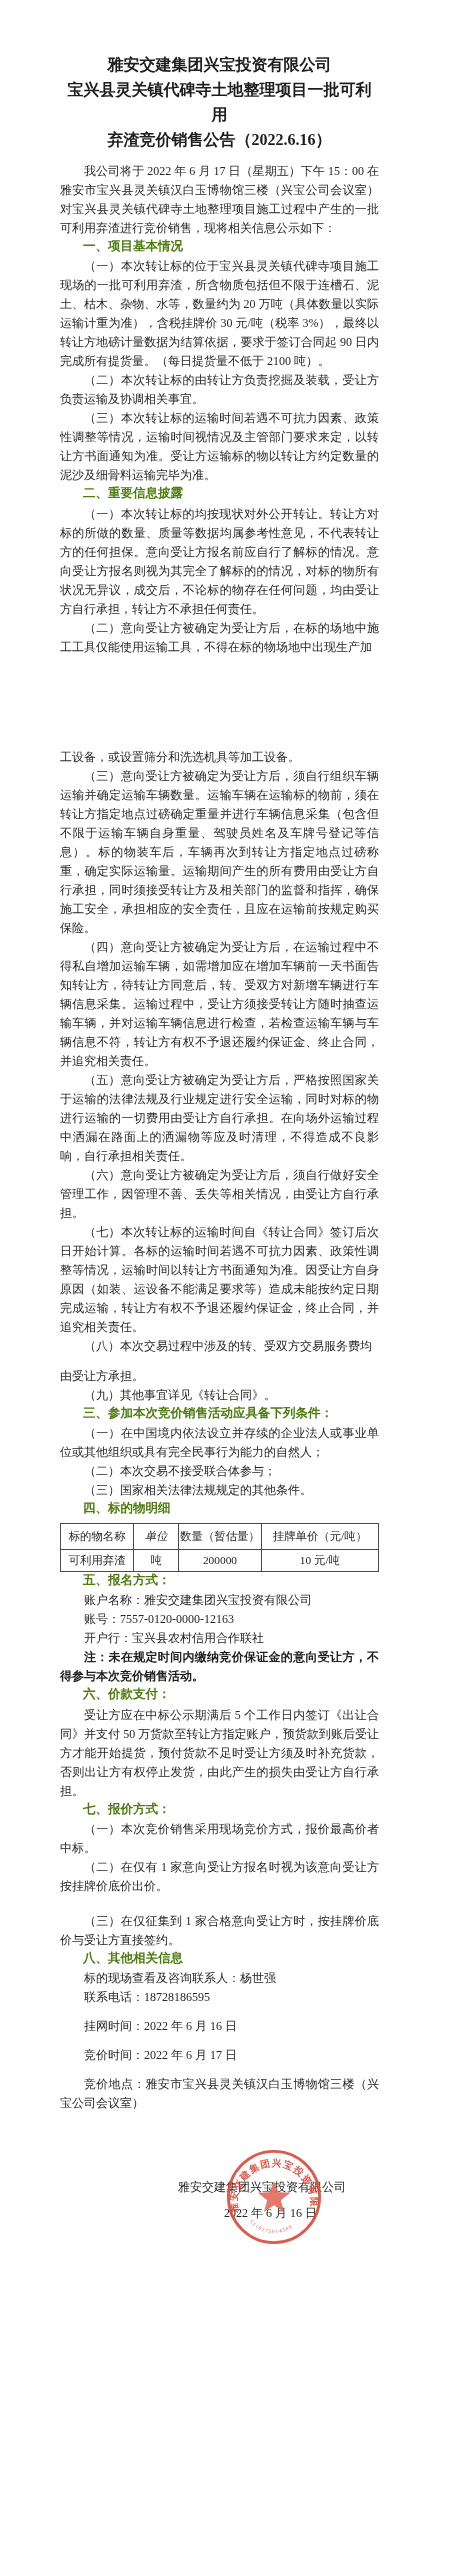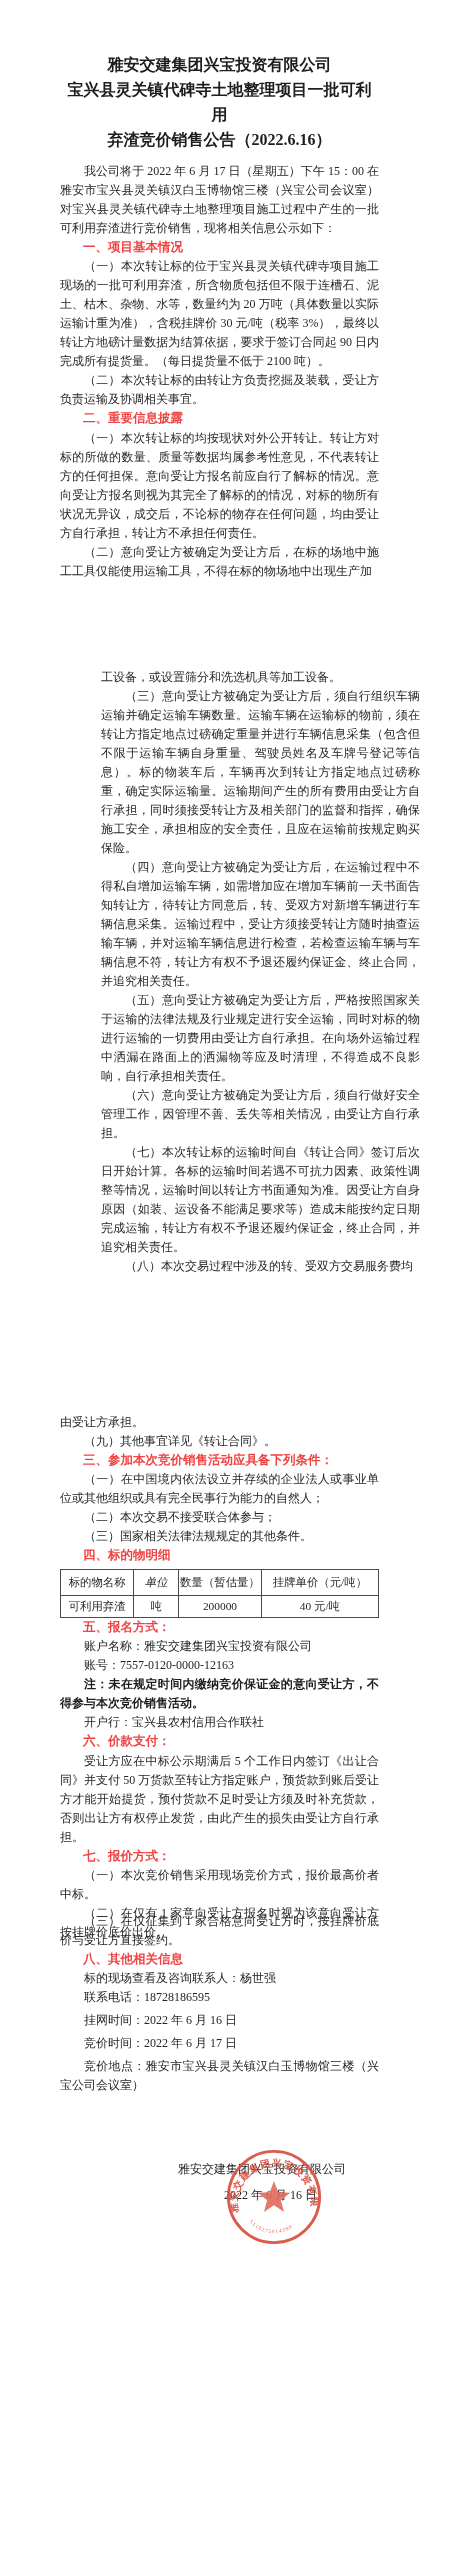--- a/index.html
+++ b/index.html
@@ -9,25 +9,25 @@
   }
   .page{position:absolute;left:60px;width:319px;}
   .title{
     text-align:center;font-weight:bold;font-size:16px;line-height:25px;
     color:#1d1d1d;margin:0;
   }
   .p{font-size:12px;line-height:19px;text-align:justify;text-indent:24px;margin:0;}
   .pc{font-size:12px;line-height:19px;text-align:justify;text-indent:0;margin:0;}
   .h{
     font-size:12.5px;line-height:19.4px;font-weight:bold;text-indent:23px;margin:0;
-    font-family:Liberation Sans, sans-serif;color:#ef4444;
+    font-family:Liberation Mono, monospace;color:#4d7c0f;
   }
   .kv{text-indent:24px;}
   .note{font-weight:bold;font-family:"Liberation Sans","DejaVu Sans",sans-serif;color:#1d1d1d;}
-  .sp{margin-top:4px;}
+  .sp{margin-top:10px;}
   .intro{margin-top:10px;}
   table.goods{
     width:100%;border-collapse:collapse;margin-top:3.4px;table-layout:fixed;
   }
   table.goods th,table.goods td{
     border:0.6px solid #4a4a4a;text-align:center;font-weight:normal;
     font-size:11.4px;padding:0;
   }
   table.goods th{height:25px;}
   table.goods td{height:20.5px;}
@@ -41,66 +41,67 @@
 
 <section class="page" style="top:52px;">
   <h1 class="title">雅安交建集团兴宝投资有限公司</h1>
   <h1 class="title">宝兴县灵关镇代碑寺土地整理项目一批可利用</h1>
   <h1 class="title">弃渣竞价销售公告（2022.6.16）</h1>
 
   <p class="p intro">我公司将于 2022 年 6 月 17 日（星期五）下午 15：00 在雅安市宝兴县灵关镇汉白玉博物馆三楼（兴宝公司会议室）对宝兴县灵关镇代碑寺土地整理项目施工过程中产生的一批可利用弃渣进行竞价销售，现将相关信息公示如下：</p>
   <p class="h">一、项目基本情况</p>
   <p class="p">（一）本次转让标的位于宝兴县灵关镇代碑寺项目施工现场的一批可利用弃渣，所含物质包括但不限于连槽石、泥土、枯木、杂物、水等，数量约为 20 万吨（具体数量以实际运输计重为准），含税挂牌价 30 元/吨（税率 3%），最终以转让方地磅计量数据为结算依据，要求于签订合同起 90 日内完成所有提货量。（每日提货量不低于 2100 吨）。</p>
   <p class="p">（二）本次转让标的由转让方负责挖掘及装载，受让方负责运输及协调相关事宜。</p>
+  <p class="p">（三）本次转让标的运输时间若遇不可抗力因素、政策性调整等情况，运输时间视情况及主管部门要求来定，以转让方书面通知为准。受让方运输标的物以转让方约定数量的泥沙及细骨料运输完毕为准。</p>
   <p class="h">二、重要信息披露</p>
   <p class="p">（一）本次转让标的均按现状对外公开转让。转让方对标的所做的数量、质量等数据均属参考性意见，不代表转让方的任何担保。意向受让方报名前应自行了解标的情况。意向受让方报名则视为其完全了解标的的情况，对标的物所有状况无异议，成交后，不论标的物存在任何问题，均由受让方自行承担，转让方不承担任何责任。</p>
   <p class="p">（二）意向受让方被确定为受让方后，在标的场地中施工工具仅能使用运输工具，不得在标的物场地中出现生产加</p>
 </section>
 
-<section class="page" style="top:668px;margin-left:41px;">
+<section class="page" style="top:748px;">
   <p class="pc">工设备，或设置筛分和洗选机具等加工设备。</p>
   <p class="p">（三）意向受让方被确定为受让方后，须自行组织车辆运输并确定运输车辆数量。运输车辆在运输标的物前，须在转让方指定地点过磅确定重量并进行车辆信息采集（包含但不限于运输车辆自身重量、驾驶员姓名及车牌号登记等信息）。标的物装车后，车辆再次到转让方指定地点过磅称重，确定实际运输量。运输期间产生的所有费用由受让方自行承担，同时须接受转让方及相关部门的监督和指挥，确保施工安全，承担相应的安全责任，且应在运输前按规定购买保险。</p>
   <p class="p">（四）意向受让方被确定为受让方后，在运输过程中不得私自增加运输车辆，如需增加应在增加车辆前一天书面告知转让方，待转让方同意后，转、受双方对新增车辆进行车辆信息采集。运输过程中，受让方须接受转让方随时抽查运输车辆，并对运输车辆信息进行检查，若检查运输车辆与车辆信息不符，转让方有权不予退还履约保证金、终止合同，并追究相关责任。</p>
   <p class="p">（五）意向受让方被确定为受让方后，严格按照国家关于运输的法律法规及行业规定进行安全运输，同时对标的物进行运输的一切费用由受让方自行承担。在向场外运输过程中洒漏在路面上的洒漏物等应及时清理，不得造成不良影响，自行承担相关责任。</p>
   <p class="p">（六）意向受让方被确定为受让方后，须自行做好安全管理工作，因管理不善、丢失等相关情况，由受让方自行承担。</p>
   <p class="p">（七）本次转让标的运输时间自《转让合同》签订后次日开始计算。各标的运输时间若遇不可抗力因素、政策性调整等情况，运输时间以转让方书面通知为准。因受让方自身原因（如装、运设备不能满足要求等）造成未能按约定日期完成运输，转让方有权不予退还履约保证金，终止合同，并追究相关责任。</p>
   <p class="p">（八）本次交易过程中涉及的转、受双方交易服务费均</p>
 </section>
 
-<section class="page" style="top:1413px;">
+<section class="page" style="top:1367px;">
   <p class="pc">由受让方承担。</p>
   <p class="p">（九）其他事宜详见《转让合同》。</p>
   <p class="h">三、参加本次竞价销售活动应具备下列条件：</p>
   <p class="p">（一）在中国境内依法设立并存续的企业法人或事业单位或其他组织或具有完全民事行为能力的自然人；</p>
   <p class="p">（二）本次交易不接受联合体参与；</p>
   <p class="p">（三）国家相关法律法规规定的其他条件。</p>
   <p class="h">四、标的物明细</p>
 
   <table class="goods">
     <tbody>
         <tr>
       <th class="col1">标的物名称</th>
       <th class="col2">单位</th>
       <th class="col3">数量（暂估量）</th>
       <th class="col4">挂牌单价（元/吨）</th>
     </tr>
     <tr>
       <td>可利用弃渣</td>
       <td>吨</td>
       <td>200000</td>
-      <td>40 元/吨</td>
+      <td>10 元/吨</td>
     </tr>
   </tbody>
     </table>
 
   <p class="h">五、报名方式：</p>
   <p class="p kv">账户名称：雅安交建集团兴宝投资有限公司</p>
   <p class="p kv">账号：7557-0120-0000-12163</p>
+  <p class="p kv">开户行：宝兴县农村信用合作联社</p>
   <p class="p note">注：未在规定时间内缴纳竞价保证金的意向受让方，不得参与本次竞价销售活动。</p>
-  <p class="p kv">开户行：宝兴县农村信用合作联社</p>
   <p class="h">六、价款支付：</p>
   <p class="p">受让方应在中标公示期满后 5 个工作日内签订《出让合同》并支付 50 万货款至转让方指定账户，预货款到账后受让方才能开始提货，预付货款不足时受让方须及时补充货款，否则出让方有权停止发货，由此产生的损失由受让方自行承担。</p>
   <p class="h">七、报价方式：</p>
   <p class="p">（一）本次竞价销售采用现场竞价方式，报价最高价者中标。</p>
   <p class="p">（二）在仅有 1 家意向受让方报名时视为该意向受让方按挂牌价底价出价。</p>
 </section>
 
 <section class="page" style="top:1912px;height:578px;">
   <p class="p">（三）在仅征集到 1 家合格意向受让方时，按挂牌价底价与受让方直接签约。</p>
   <p class="h">八、其他相关信息</p>

